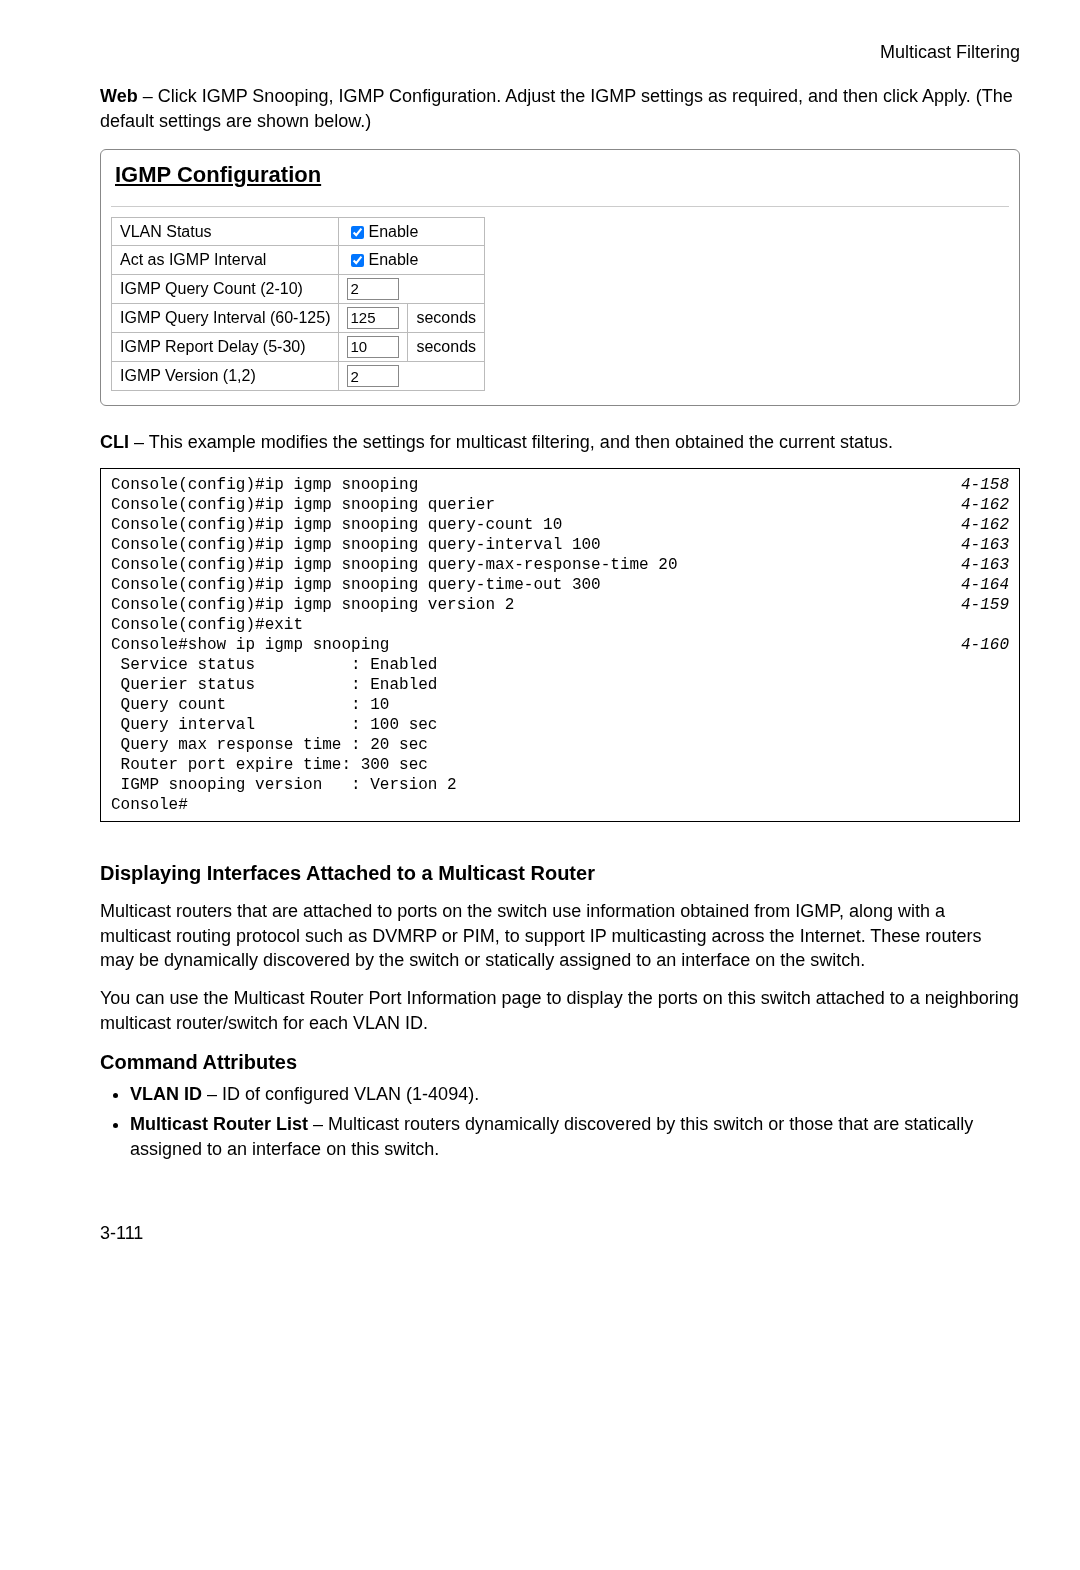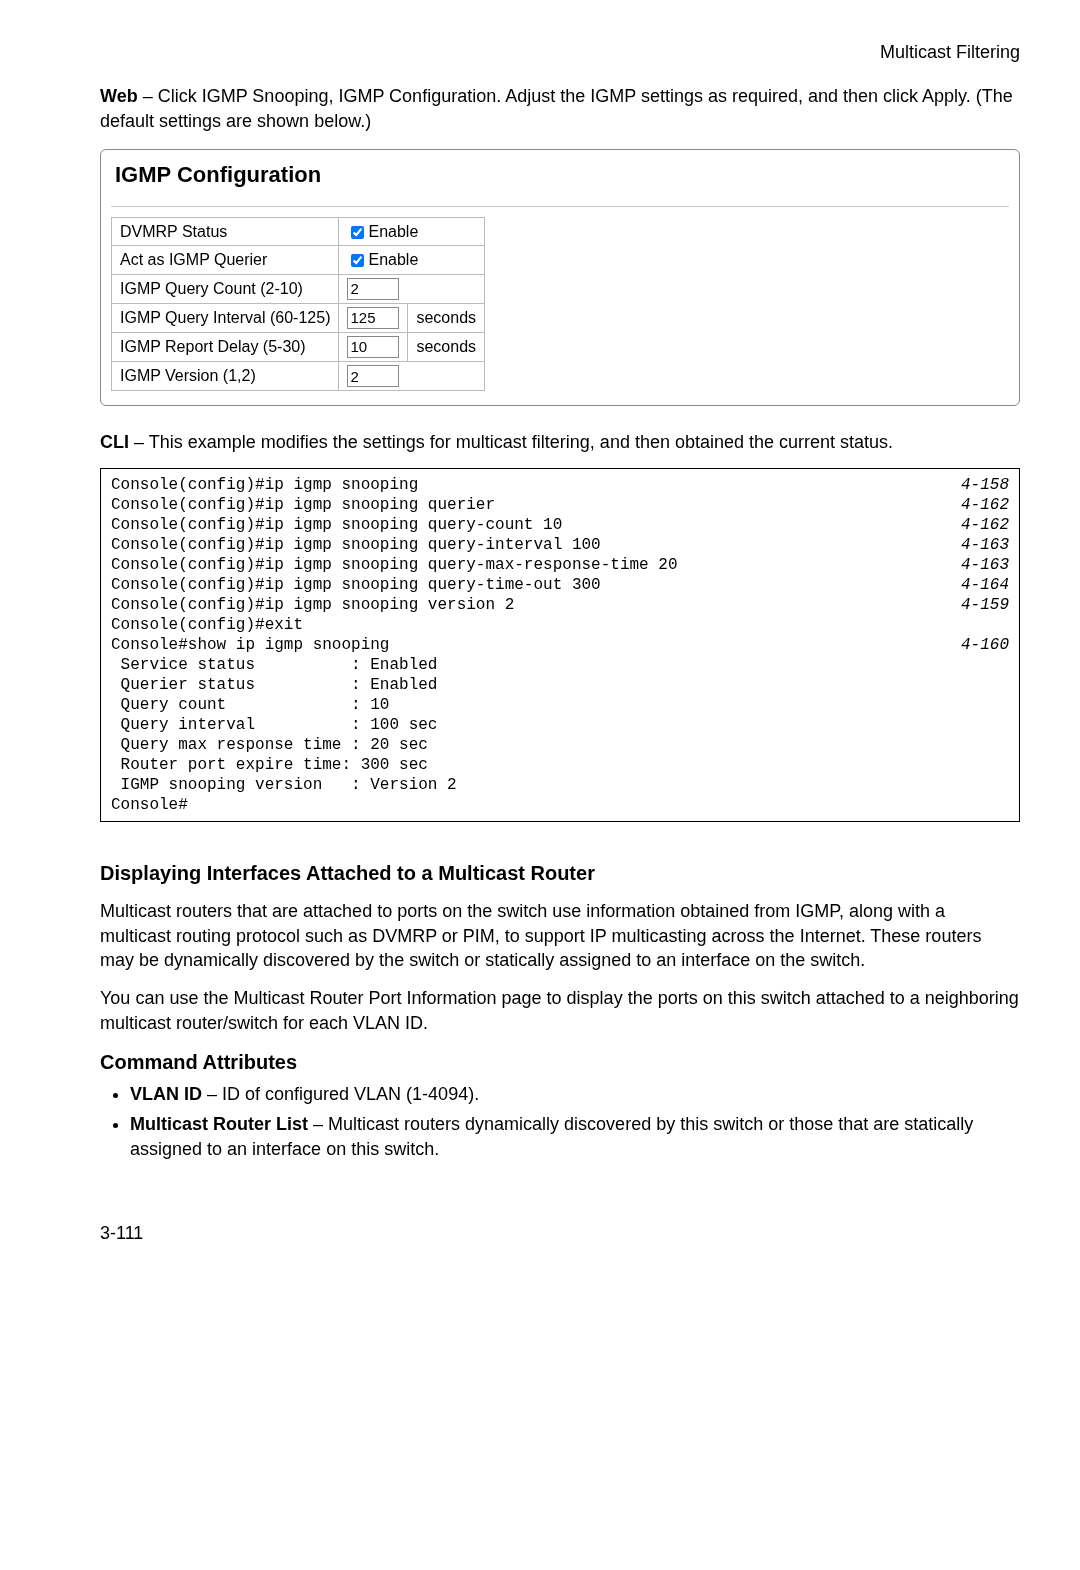--- a/index.html
+++ b/index.html
@@ -25,20 +25,21 @@
     border: 1px solid #888;
     border-radius: 6px;
     padding: 8px 10px 14px 10px;
     margin: 16px 0 24px 0;
     background: #fff;
   }
   .config-title {
     font-weight: bold;
     font-size: 22px;
     margin: 2px 0 16px 4px;
+    text-decoration: underline;
   }
   .config-panel hr {
     border: none;
     border-top: 1px solid #ccc;
     margin: 6px 0 10px 0;
   }
   .config-table {
     border-collapse: collapse;
     font-size: 16px;
   }
@@ -98,25 +99,25 @@
 <p>
   <span class="bold">Web</span><span> – Click IGMP Snooping, IGMP Configuration. Adjust the IGMP settings as required, and then click Apply. (The default settings are shown below.)</span>
 </p>
 
 <div class="config-panel">
   <div class="config-title">IGMP Configuration</div>
   <hr>
   <table class="config-table">
     <tbody id="config-tbody">
         <tr>
-          <td>DVMRP Status</td>
+          <td>VLAN Status</td>
           <td colspan="2"><span class="cb-wrap"><input type="checkbox" checked="" style=""><span>Enable</span></span></td>
         </tr>
         <tr>
-          <td>Act as IGMP Querier</td>
+          <td>Act as IGMP Interval</td>
           <td colspan="2"><span class="cb-wrap"><input type="checkbox" checked="" style=""><span>Enable</span></span></td>
         </tr>
         <tr>
           <td>IGMP Query Count (2-10)</td>
           <td style="border-right: none;"><input type="text" value="2" style=""></td>
           <td style="border-left: none;">&nbsp;</td>
         </tr>
         <tr>
           <td>IGMP Query Interval (60-125)</td>
           <td><input type="text" value="125" style=""></td>

